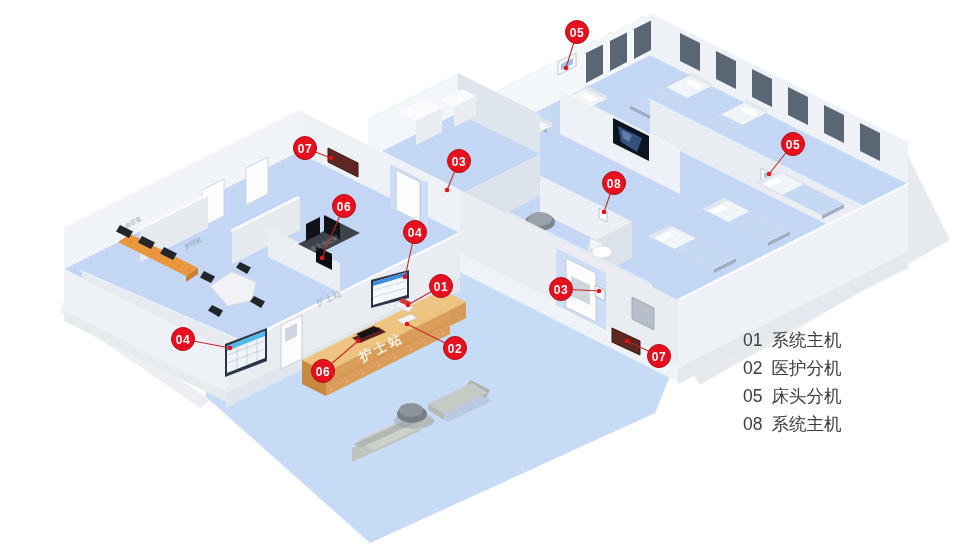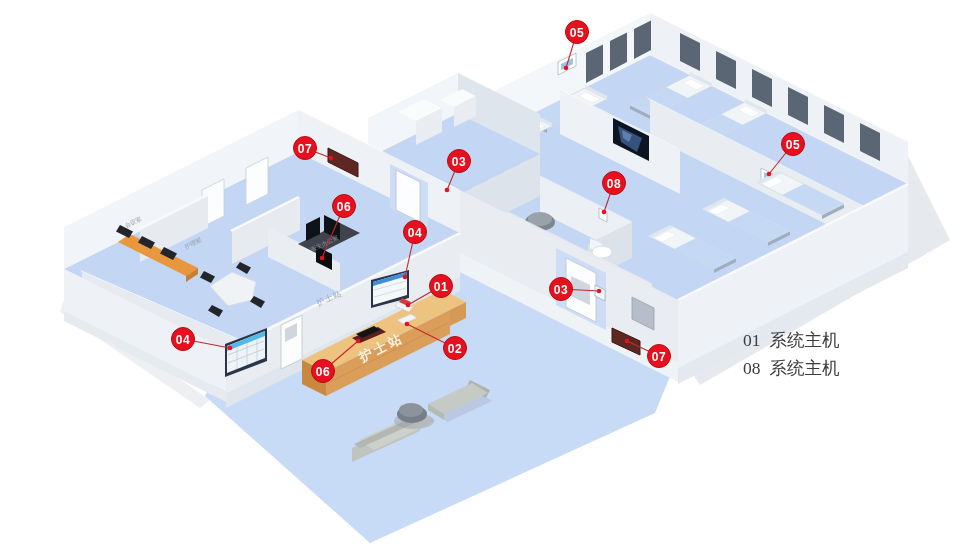--- a/index.html
+++ b/index.html
@@ -6,21 +6,21 @@
   body{width:965px;height:547px;overflow:hidden;font-family:"Liberation Sans",sans-serif;position:relative;}
   .stage{position:absolute;left:0;top:0;width:965px;height:547px;}
   svg{display:block;}
   
   .cl{stroke:#c62828;stroke-width:1.1;}
   .cb{fill:#e8101e;stroke:#b00f16;stroke-width:1;}
   .ct{fill:#e8101e;}
   .cn{fill:#ffffff;font-size:12px;font-weight:bold;text-anchor:middle;dominant-baseline:central;letter-spacing:.5px;}
   
   .legend{position:absolute;left:743px;top:326px;color:#3c3c3c;font-size:17.5px;line-height:28px;}
-  .lg-row{white-space:nowrap;font-family:Liberation Serif, serif;}
+  .lg-row{white-space:nowrap;}
   .lg-num{margin-right:9px;}
   
   .counter-sign{fill:#fdf3e3;font-size:13px;font-weight:bold;letter-spacing:3px;}
   .wall-sign{fill:#9aa5b8;font-size:8px;letter-spacing:1px;}
   .room-label{fill:#8e97a5;font-size:6px;}
 </style>
 </head>
 <body>
 
 <div class="stage">
@@ -357,14 +357,16 @@
           <circle class="ct" r="2.3" cx="627" cy="341"></circle>
           <circle class="cb" r="11.5" cx="659" cy="356"></circle>
           <text class="cn" x="659" y="356.5">07</text>
         </g>
   </g>
 </svg>
 </div>
 
 <div class="legend">
   <div class="lg-row"><span class="lg-num">01</span><span class="lg-label">系统主机</span></div>
+  <div class="lg-row"><span class="lg-num">02</span><span class="lg-label">医护分机</span></div>
+  <div class="lg-row"><span class="lg-num">05</span><span class="lg-label">床头分机</span></div>
   <div class="lg-row"><span class="lg-num">08</span><span class="lg-label">系统主机</span></div>
 </div>
 
 </body></html>

